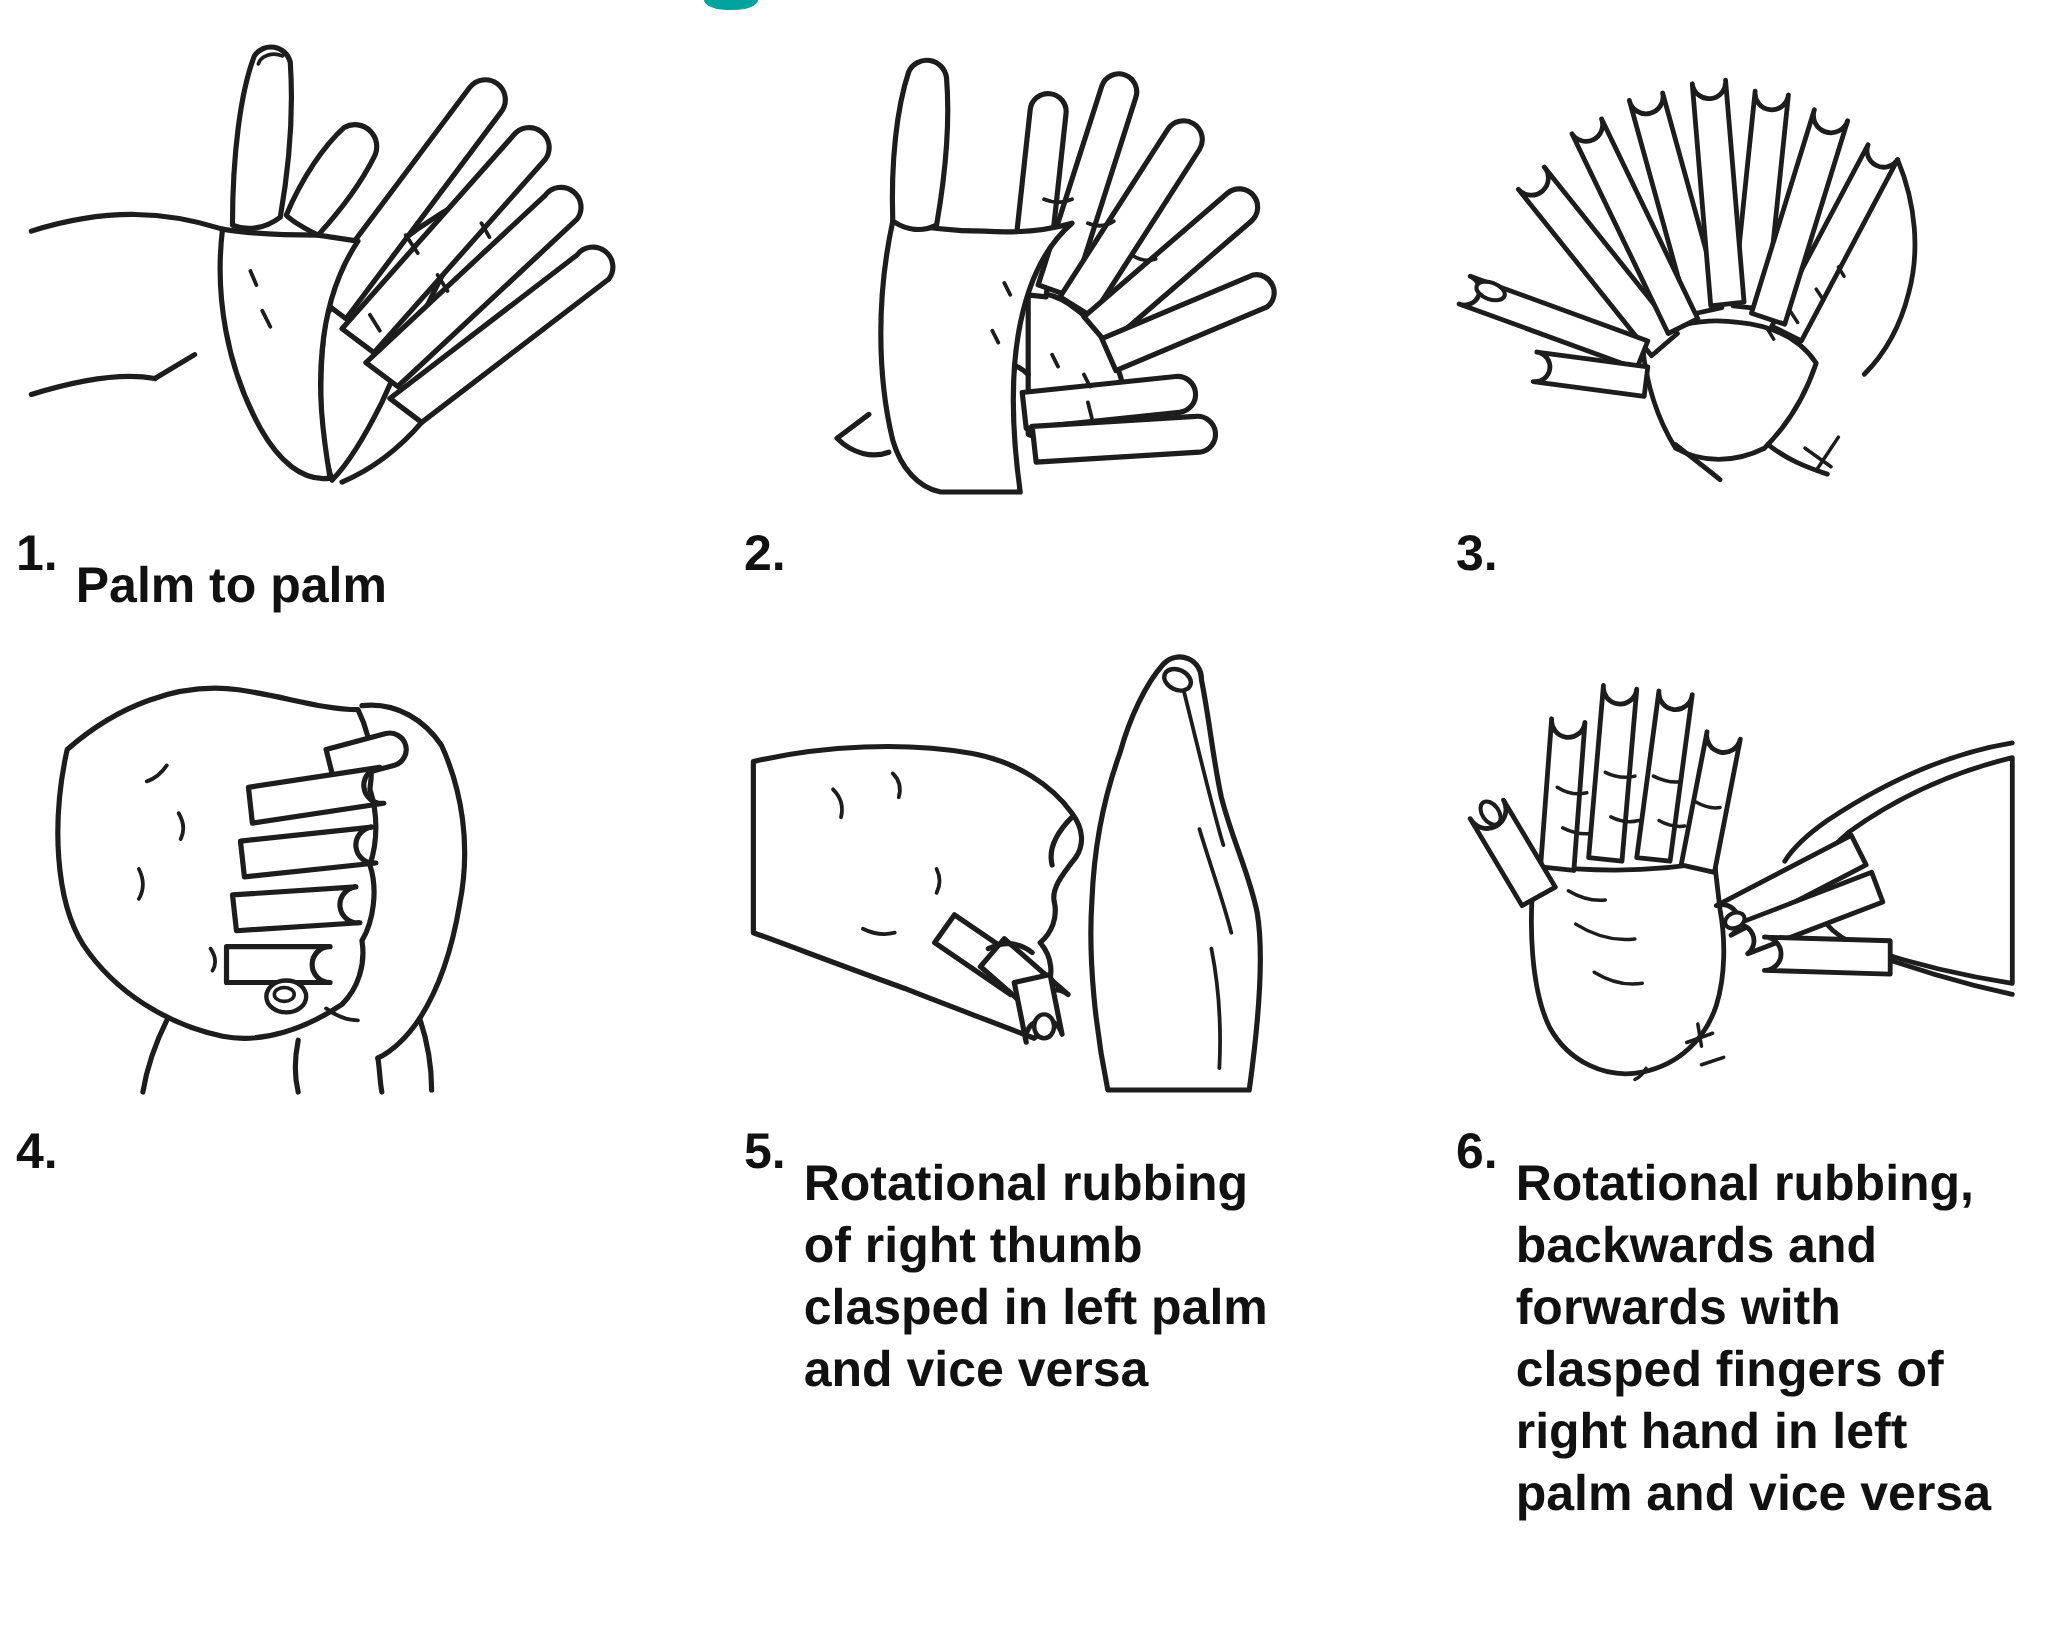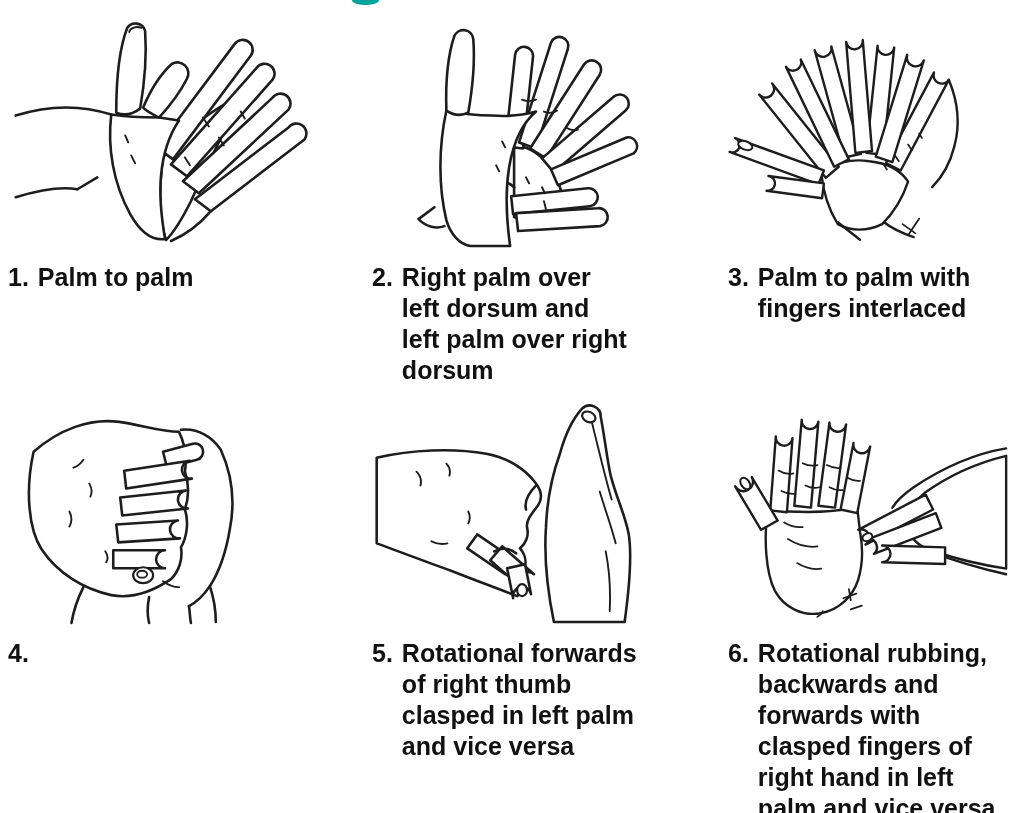--- a/index.html
+++ b/index.html
@@ -14,21 +14,21 @@
   .grid{
     position:absolute;left:8px;top:10px;width:1008px;
     display:grid;grid-template-columns:352px 352px 296px;
   }
   .cell{display:flex;flex-direction:column;}
   .fig{height:240px;display:flex;align-items:flex-end;justify-content:center;}
   .fig svg{width:100%;max-width:326px;height:234px;}
   .row2 .fig{height:226px;margin-top:14px;}
   .cap{display:flex;gap:9px;font-size:25px;line-height:31px;font-weight:600;margin-top:12px;}
   .cap .num{flex:0 0 auto;}
-  .cap .txt{white-space:pre-line;}
+  .cap .txt{white-space:pre-line;margin-top:16px;}
   .cell.c2 .cap{padding-left:12px;}
   .cell.c3 .cap{padding-left:16px;}
   .cell.c1 .fig{justify-content:flex-start;padding-left:2px;}
   
   .ln path{fill:none;stroke:#1d1d1d;stroke-width:2.6;stroke-linecap:round;stroke-linejoin:round;}
   .ln path.fill{fill:#ffffff;}
   .ln path.tx{stroke-width:1.9;}
   .ln ellipse{fill:#ffffff;stroke:#1d1d1d;stroke-width:2.2;}
   .ln ellipse.inner{fill:none;stroke-width:1.8;}
 </style>
@@ -77,24 +77,20 @@
         <path class="fill" d="M140 198 L222 193 A9 9 0 0 1 224 211 L142 216 Z"></path>
         <path d="M108 172 C118 164 130 164 138 172"></path>
         <path class="fill" d="M70 95 C62 132 62 172 70 205 C74 219 83 229 94 231 L134 231 C130 202 129 176 133 152 C137 128 146 108 160 96 C146 100 130 101 116 100 C100 100 84 98 70 95 Z"></path>
         <path d="M58 192 L42 204 C50 212 60 214 68 211"></path>
         <path class="fill" d="M70 95 C69 65 72 38 78 20 A10 10 0 0 1 97 23 C99 48 96 74 92 97 C84 101 76 99 70 95 Z"></path>
         <path class="tx" d="M146 84 q7 3 14 0 M168 96 q7 3 13 -1 M190 112 q6 4 12 2 M150 162 l3 6 M166 172 l3 6 M120 150 l3 6 M126 126 l3 6 M168 186 l2 8"></path>
       </svg>
     </div>
     <div class="cap">
       <span class="num">2.</span>
-      <span class="txt">Right palm over
-left dorsum and
-left palm over right
-dorsum</span>
     </div>
   </div>
 
   <div class="cell c3 row1">
     <div class="fig">
       <svg viewBox="0 0 320 235" role="img" class="ln" aria-label="Palms together with fingers interlaced">
         <path class="fill" d="M118 160 C130 150 150 145 170 148 C190 150 204 158 212 170 C206 188 196 204 184 216 C168 224 150 224 136 216 C126 200 120 180 118 160 Z"></path>
         <path class="fill" d="M137 154 L65 64 A9 9 0 0 1 51 76 L123 166 Z"></path>
         <path class="fill" d="M161 140 L129 24 A9 9 0 0 1 111 28 L143 144 Z"></path>
         <path class="fill" d="M185 141 L197 25 A9 9 0 0 1 179 23 L167 139 Z"></path>
@@ -105,22 +101,20 @@
         <path d="M256 60 C266 84 268 110 262 132 C257 152 248 166 238 176"></path>
         <path class="fill" d="M121 158 L25 123 A8 8 0 0 1 19 138 L115 173 Z"></path>
         <ellipse cx="36" cy="131" rx="8" ry="4.5" transform="rotate(20 36 131)"></ellipse>
         <path class="fill" d="M121 172 L61 164 A8 8 0 0 1 59 180 L119 188 Z"></path>
         <path d="M136 214 C146 222 154 228 160 233 M186 214 C196 222 206 226 218 230"></path>
         <path class="tx" d="M206 216 L220 226 M224 210 L212 228 M198 142 l4 6 M212 130 l4 6 M224 118 l3 5 M186 152 l3 5"></path>
       </svg>
     </div>
     <div class="cap">
       <span class="num">3.</span>
-      <span class="txt">Palm to palm with
-fingers interlaced</span>
     </div>
   </div>
 
   <div class="cell c1 row2">
     <div class="fig">
       <svg viewBox="0 0 320 235" role="img" class="ln" aria-label="Two fists with fingers interlocked, backs of fingers against opposing palms">
         <path d="M168 38 C186 36 200 46 208 58 C218 80 223 108 217 138 C213 162 206 181 197 195 C191 204 184 211 176 215"></path>
         <path d="M197 195 C201 207 203 219 203 231 M176 215 C177 221 177 227 178 232"></path>
         <path class="fill" d="M20 60 C45 38 76 26 106 30 C128 33 148 40 166 40 C172 52 174 66 172 80 C176 92 176 106 172 118 C176 130 174 146 168 156 C170 168 166 180 158 188 C140 200 118 208 98 204 C70 198 44 182 28 158 C14 136 12 96 20 60 Z"></path>
         <path class="fill" d="M150 60 L180 52 A8 8 0 0 1 184 68 L154 76 Z"></path>
@@ -149,21 +143,21 @@
         <path class="fill" d="M91 157 L129 183 A9 9 0 0 1 139 169 L101 143 Z"></path>
         <path class="fill" d="M114 169 L146 197 A9 9 0 0 1 158 183 L126 155 Z"></path>
         <path class="fill" d="M131 177 L137 207 A9 9 0 0 1 155 203 L149 173 Z"></path>
         <ellipse cx="146" cy="199" rx="5" ry="6"></ellipse>
         <path d="M160 94 C152 102 148 110 150 118 M118 160 C126 156 134 157 140 162"></path>
         <path class="tx" d="M40 80 q6 6 4 14 M70 72 q5 5 3 12 M55 150 q8 4 16 2 M92 120 q3 6 0 12"></path>
       </svg>
     </div>
     <div class="cap">
       <span class="num">5.</span>
-      <span class="txt">Rotational forwards
+      <span class="txt">Rotational rubbing
 of right thumb
 clasped in left palm
 and vice versa</span>
     </div>
   </div>
 
   <div class="cell c3 row2">
     <div class="fig">
       <svg viewBox="0 0 320 235" role="img" class="ln" aria-label="Fingertips of right hand rubbing rotationally in open left palm">
         <path class="fill" d="M60 118 C56 150 58 186 68 206 C78 224 98 234 118 230 C138 226 152 212 158 194 C163 178 163 158 160 142 L157 116 C125 122 92 122 60 118 Z"></path>

